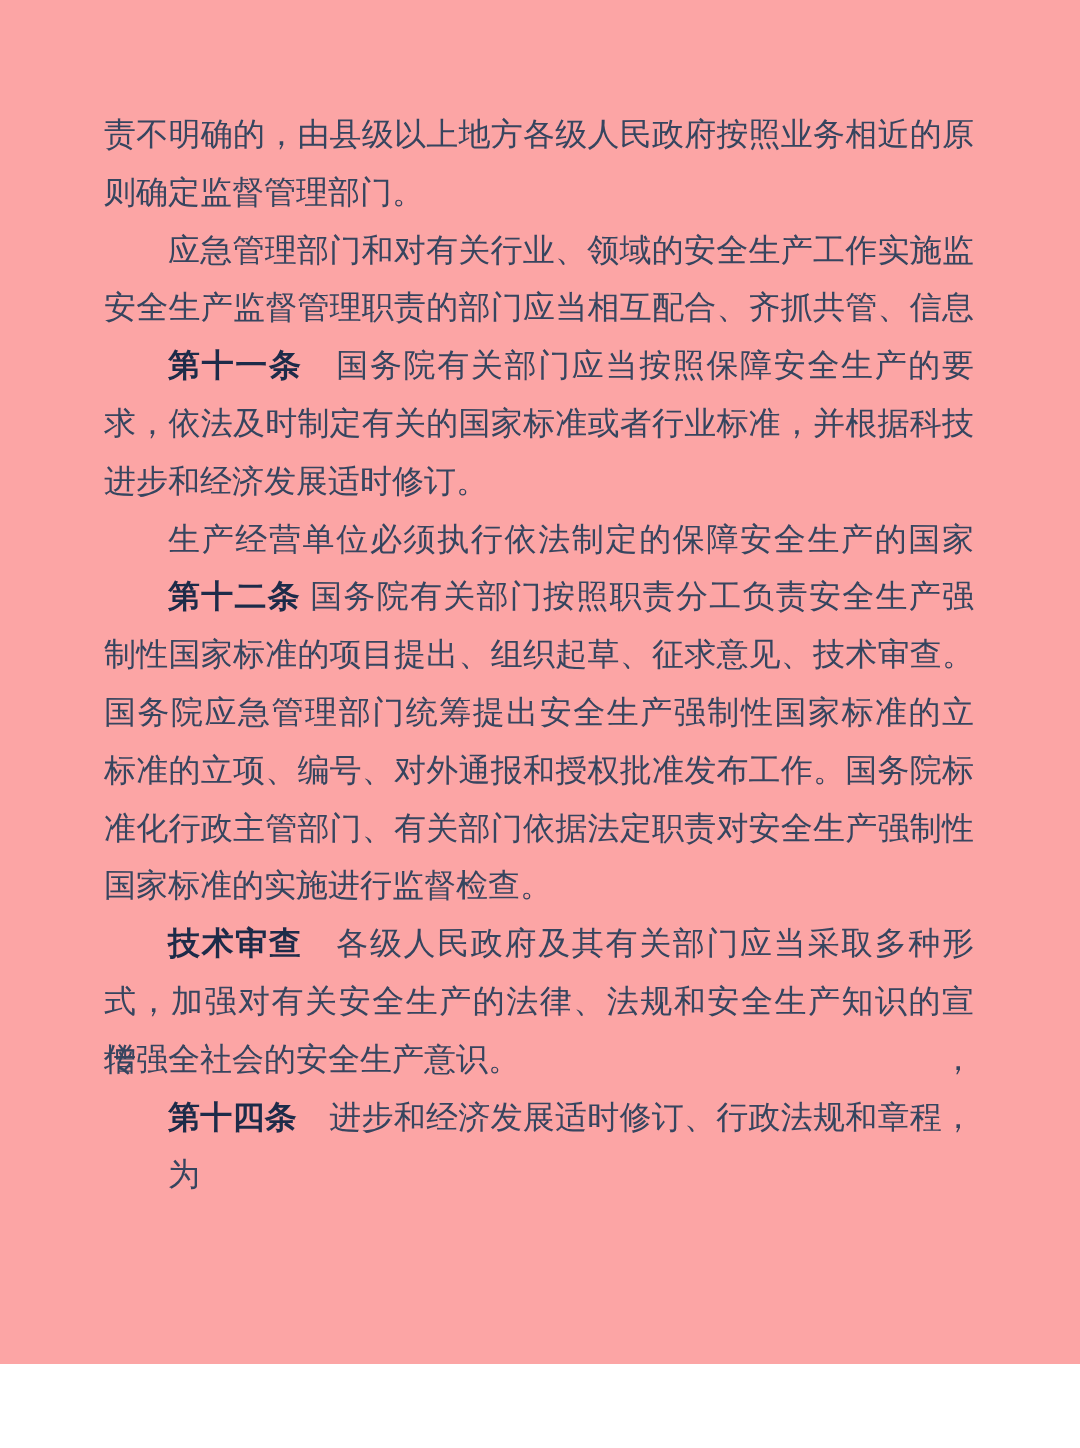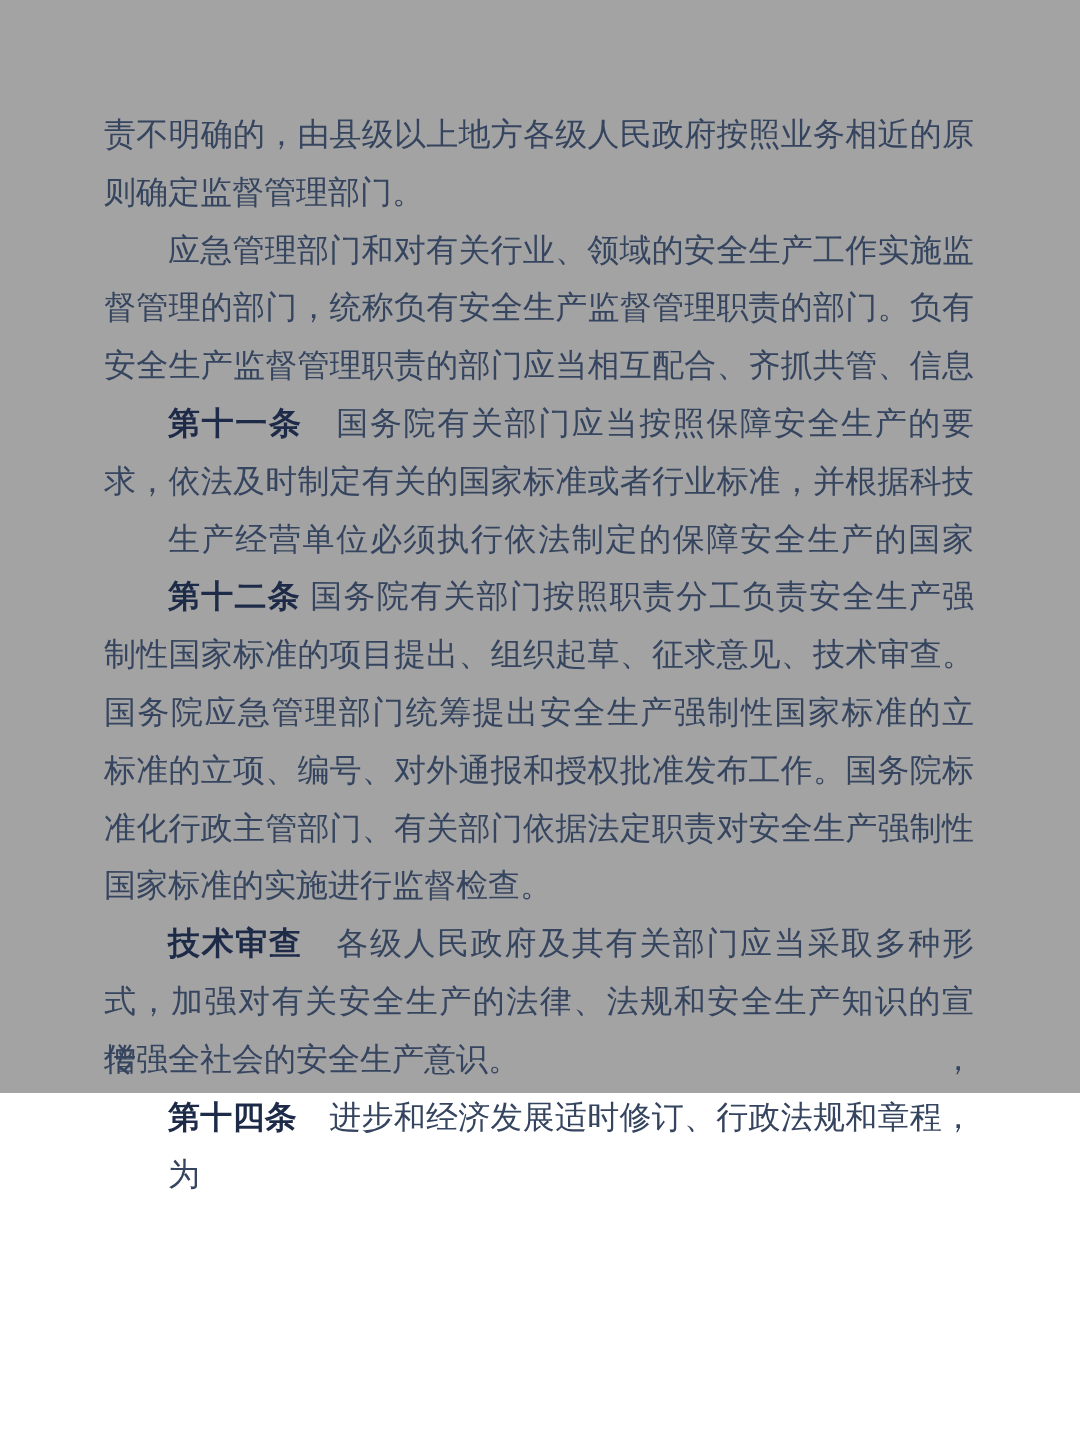--- a/index.html
+++ b/index.html
@@ -9,23 +9,23 @@
   }
   body {
     width: 1080px;
     height: 1448px;
     overflow: hidden;
     font-family: "Liberation Serif", serif;
   }
   .page {
     box-sizing: border-box;
     width: 1080px;
-    height: 1093px;
+    height: 1364px;
     padding: 106px 106px 0 104px;
-    background: #a3a3a3;
+    background: #fca5a5;
   }
   .doc-body {
     width: 870px;
   }
   .line {
     font-size: 32px;
     line-height: 57.8px;
     height: 57.8px;
     color: #36455f;
     white-space: pre-wrap;
@@ -46,24 +46,24 @@
   }
 </style>
 </head>
 <body>
 
 <div class="page">
   <div class="doc-body">
       <div class="line justify"><span>责不明确的，由县级以上地方各级人民政府按照业务相近的原</span></div>
       <div class="line"><span>则确定监督管理部门。</span></div>
       <div class="line justify indent"><span>应急管理部门和对有关行业、领域的安全生产工作实施监</span></div>
-      <div class="line justify"><span>督管理的部门，统称负有安全生产监督管理职责的部门。负有</span></div>
       <div class="line justify"><span>安全生产监督管理职责的部门应当相互配合、齐抓共管、信息</span></div>
       <div class="line justify indent"><span class="article-label">第十一条</span><span>　国务院有关部门应当按照保障安全生产的要</span></div>
       <div class="line justify"><span>求，依法及时制定有关的国家标准或者行业标准，并根据科技</span></div>
+      <div class="line"><span>进步和经济发展适时修订。</span></div>
       <div class="line justify indent"><span>生产经营单位必须执行依法制定的保障安全生产的国家</span></div>
       <div class="line justify indent"><span class="article-label">第十二条</span><span> 国务院有关部门按照职责分工负责安全生产强</span></div>
       <div class="line justify"><span>制性国家标准的项目提出、组织起草、征求意见、技术审查。</span></div>
       <div class="line justify"><span>国务院应急管理部门统筹提出安全生产强制性国家标准的立</span></div>
       <div class="line justify"><span>标准的立项、编号、对外通报和授权批准发布工作。国务院标</span></div>
       <div class="line justify"><span>准化行政主管部门、有关部门依据法定职责对安全生产强制性</span></div>
       <div class="line"><span>国家标准的实施进行监督检查。</span></div>
       <div class="line justify indent"><span class="article-label">技术审查</span><span>　各级人民政府及其有关部门应当采取多种形</span></div>
       <div class="line justify"><span>式，加强对有关安全生产的法律、法规和安全生产知识的宣传，</span></div>
       <div class="line"><span>增强全社会的安全生产意识。</span></div>

